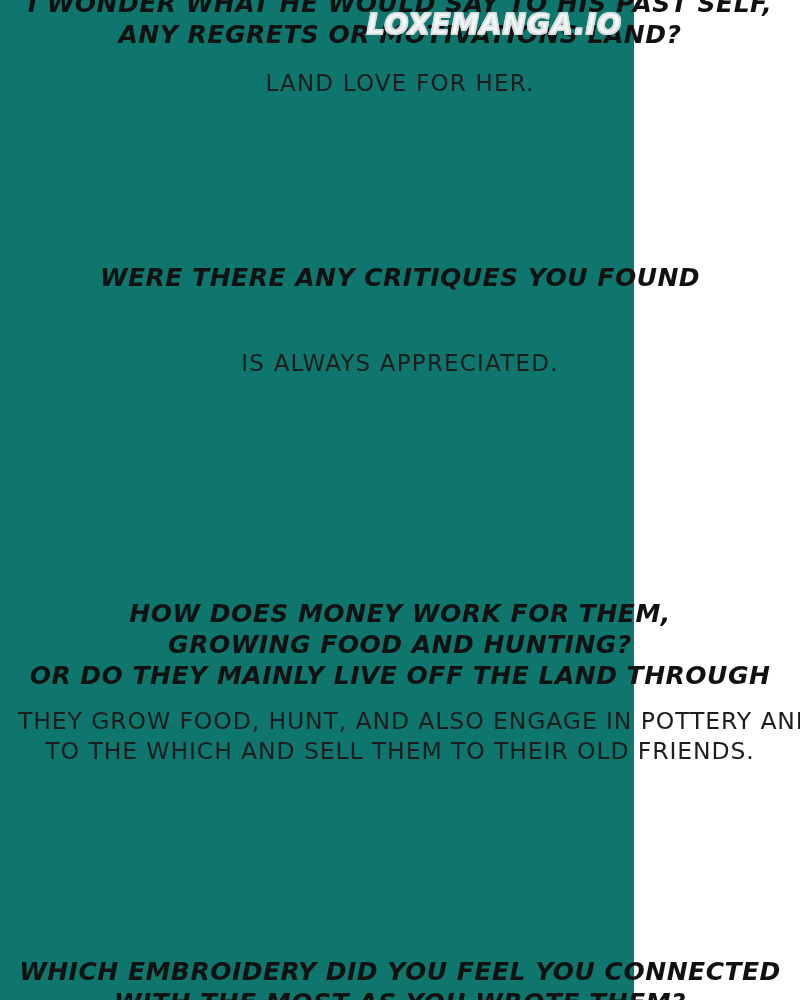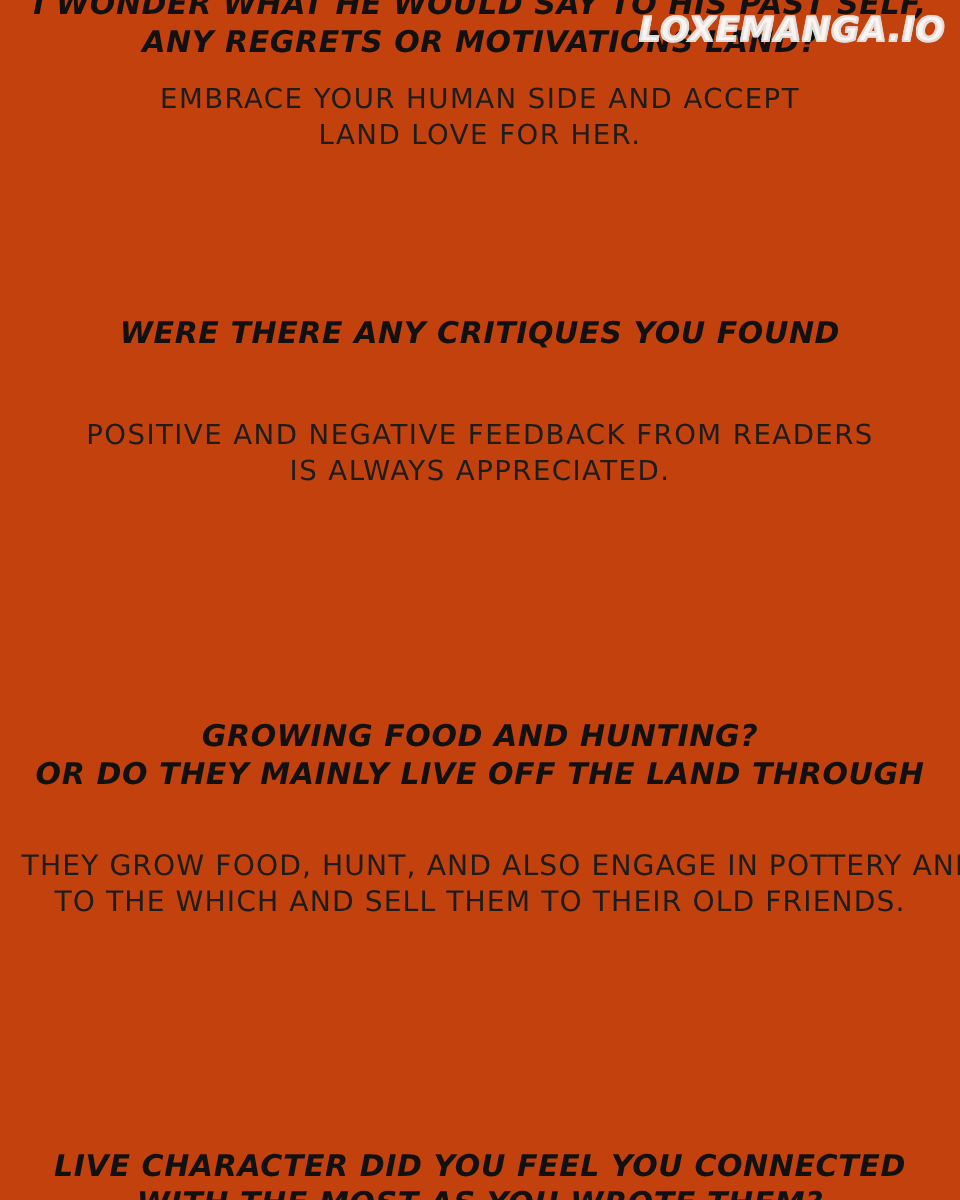--- a/index.html
+++ b/index.html
@@ -10,23 +10,23 @@
   body {
     width: 800px;
     height: 1000px;
     position: relative;
     overflow: hidden;
     font-family: "DejaVu Sans", sans-serif;
     color: #1a1a1a;
   }
   .page {
     position: relative;
-    width: 800px;
+    width: 634px;
     height: 1000px;
-    background: #c2410c;
+    background: #0f766e;
   }
   .block {
     position: absolute;
     left: 0;
     width: 800px;
     text-align: center;
     box-sizing: border-box;
     padding: 0 18px;
   }
   .q {
@@ -82,43 +82,42 @@
 <body>
 
 <div class="page">
 
   <div class="block q" id="q1">
     <span class="line">I WONDER WHAT HE WOULD SAY TO HIS PAST SELF,</span>
     <span class="line">ANY REGRETS OR MOTIVATIONS LAND?</span>
   </div>
 
   <div class="block a" id="a1">
-    <span class="line">EMBRACE YOUR HUMAN SIDE AND ACCEPT</span>
     <span class="line">LAND LOVE FOR HER.</span>
   </div>
 
   <div class="block q" id="q2">
     <span class="line">WERE THERE ANY CRITIQUES YOU FOUND</span>
   </div>
 
   <div class="block a" id="a2">
-    <span class="line">POSITIVE AND NEGATIVE FEEDBACK FROM READERS</span>
     <span class="line">IS ALWAYS APPRECIATED.</span>
   </div>
 
   <div class="block q" id="q3">
+    <span class="line">HOW DOES MONEY WORK FOR THEM,</span>
     <span class="line">GROWING FOOD AND HUNTING?</span>
     <span class="line">OR DO THEY MAINLY LIVE OFF THE LAND THROUGH</span>
   </div>
 
   <div class="block a wide" id="a3">
     <span class="line">THEY GROW FOOD, HUNT, AND ALSO ENGAGE IN POTTERY AND</span>
     <span class="line">TO THE WHICH AND SELL THEM TO THEIR OLD FRIENDS.</span>
   </div>
 
   <div class="block q" id="q4">
-    <span class="line">LIVE CHARACTER DID YOU FEEL YOU CONNECTED</span>
+    <span class="line">WHICH EMBROIDERY DID YOU FEEL YOU CONNECTED</span>
     <span class="line">WITH THE MOST AS YOU WROTE THEM?</span>
   </div>
 
   <div class="watermark">LOXEMANGA.IO</div>
 
 </div>
 
 </body></html>

